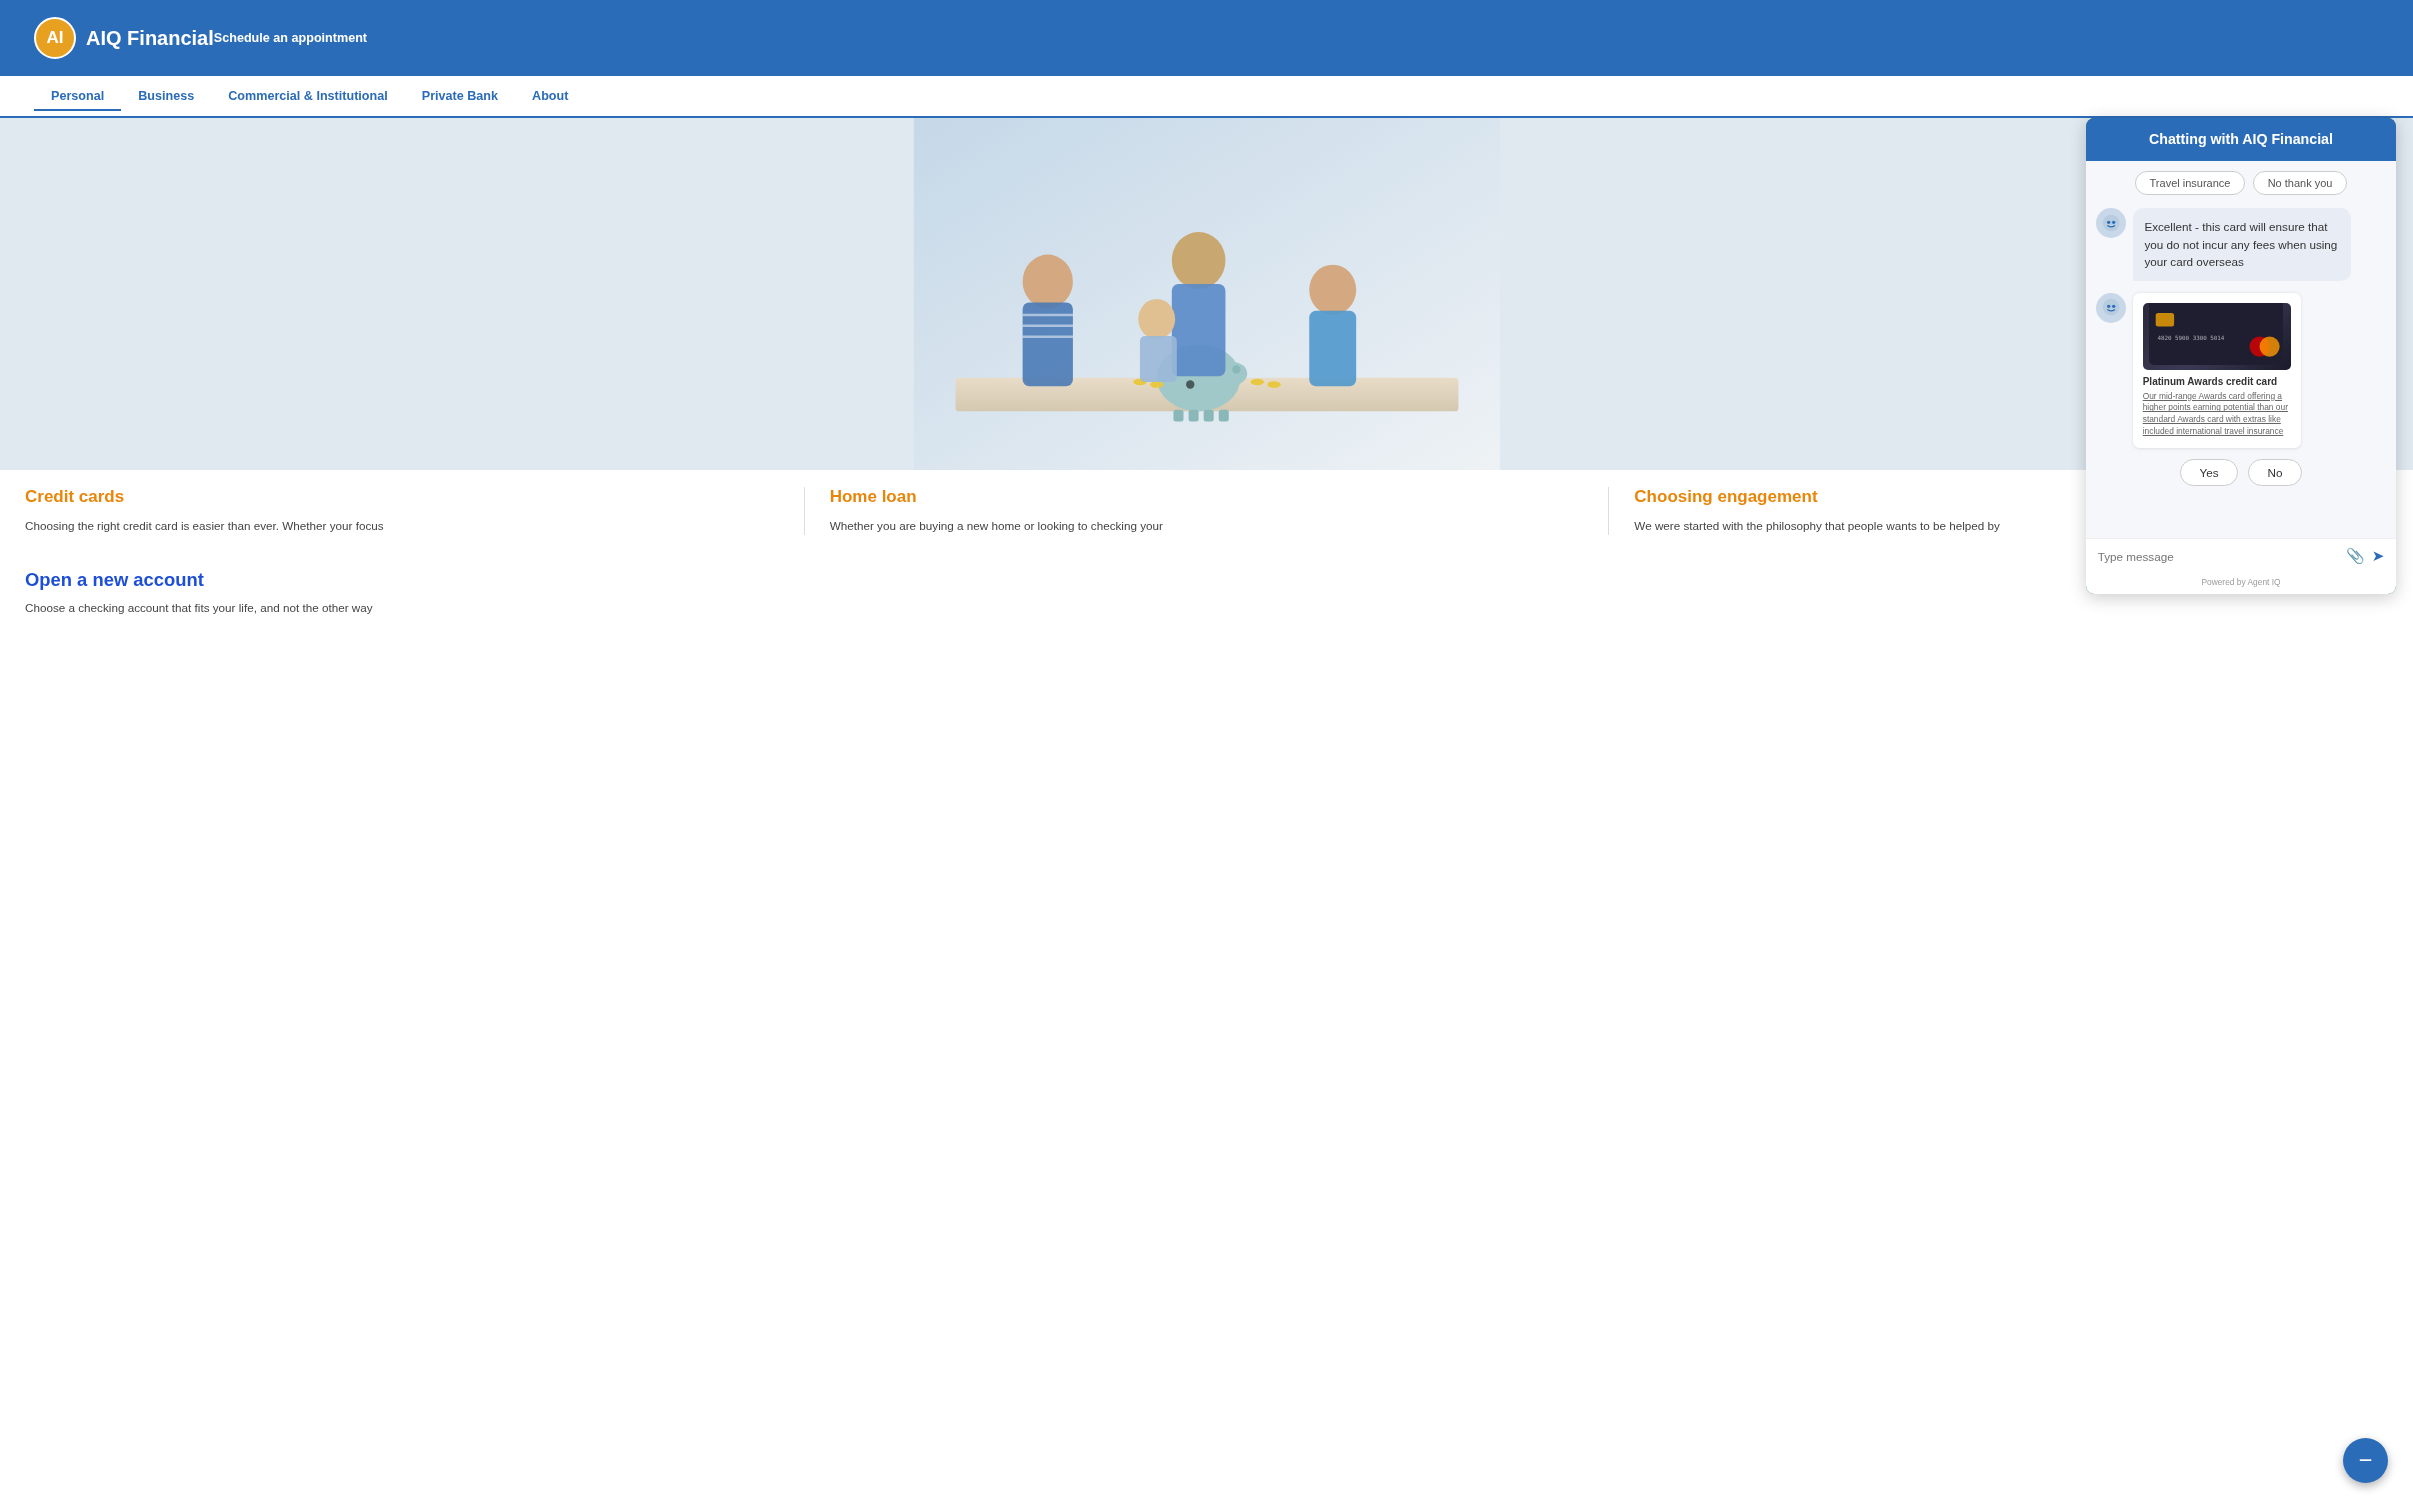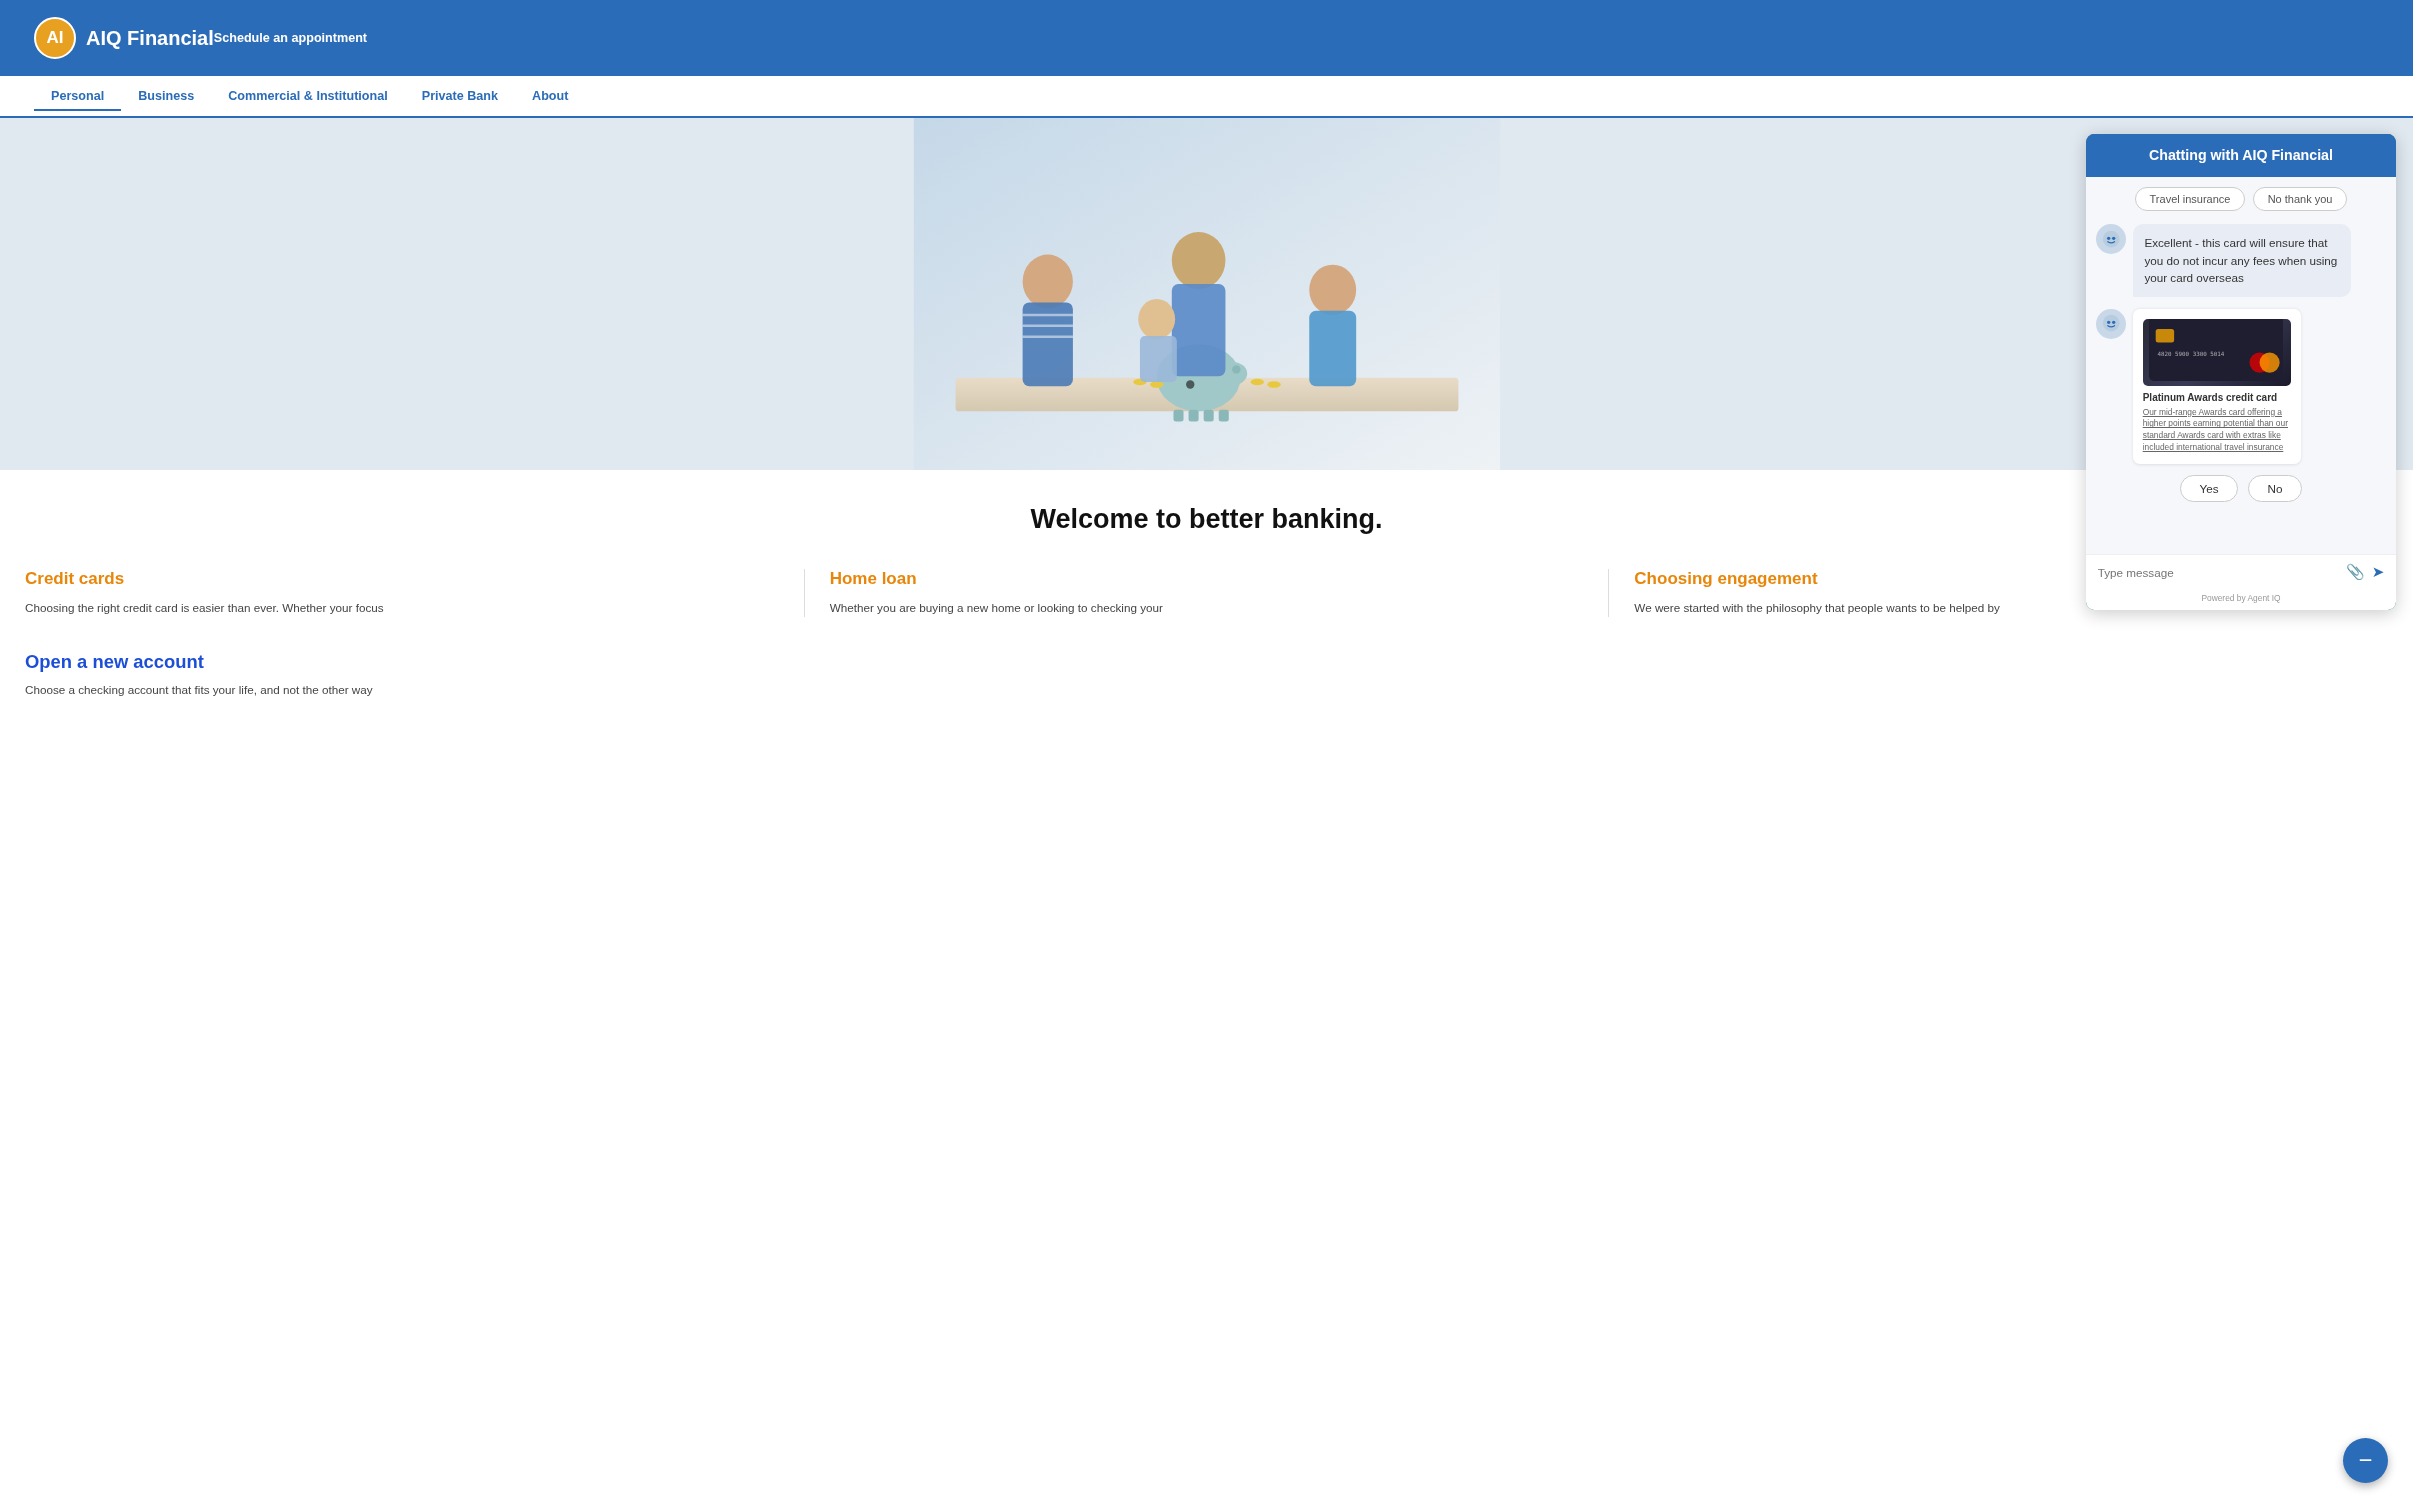--- a/index.html
+++ b/index.html
@@ -141,21 +141,21 @@
       color: #444;
       line-height: 1.5;
     }
 
     
     .chat-widget {
       width: 310px;
       min-width: 310px;
       position: absolute;
       right: 17px;
-      top: 16px;
+      top: 0;
       background: #0f766e;
       border-radius: 8.4px;
       box-shadow: 0 3.4px 17px rgba(0,0,0,0.2);
       overflow: hidden;
       z-index: 100;
     }
     .chat-header {
       background: #2b6cb8;
       color: #fff;
       text-align: center;
@@ -394,23 +394,20 @@
 
         <ellipse cx="500" cy="205" rx="28" ry="30" fill="#d4a880"></ellipse>
         <rect x="472" y="230" width="56" height="90" rx="8" fill="#5098cc" opacity="0.9"></rect>
 
         <line x1="130" y1="235" x2="190" y2="235" stroke="#fff" stroke-width="3" opacity="0.5"></line>
         <line x1="130" y1="248" x2="190" y2="248" stroke="#fff" stroke-width="3" opacity="0.5"></line>
         <line x1="130" y1="261" x2="190" y2="261" stroke="#fff" stroke-width="3" opacity="0.5"></line>
       </svg>
     </div>
 
-    <div class="welcome-section">
-      <span>Welcome to better banking.</span>
-    </div>
 
     <div class="cards-section">
       <div class="card-item">
         <div class="card-title">Credit cards</div>
         <div class="card-text">Choosing the right credit card is easier than ever. Whether your focus</div>
       </div>
       <div class="card-item">
         <div class="card-title">Home loan</div>
         <div class="card-text">Whether you are buying a new home or looking to checking your</div>
       </div>

